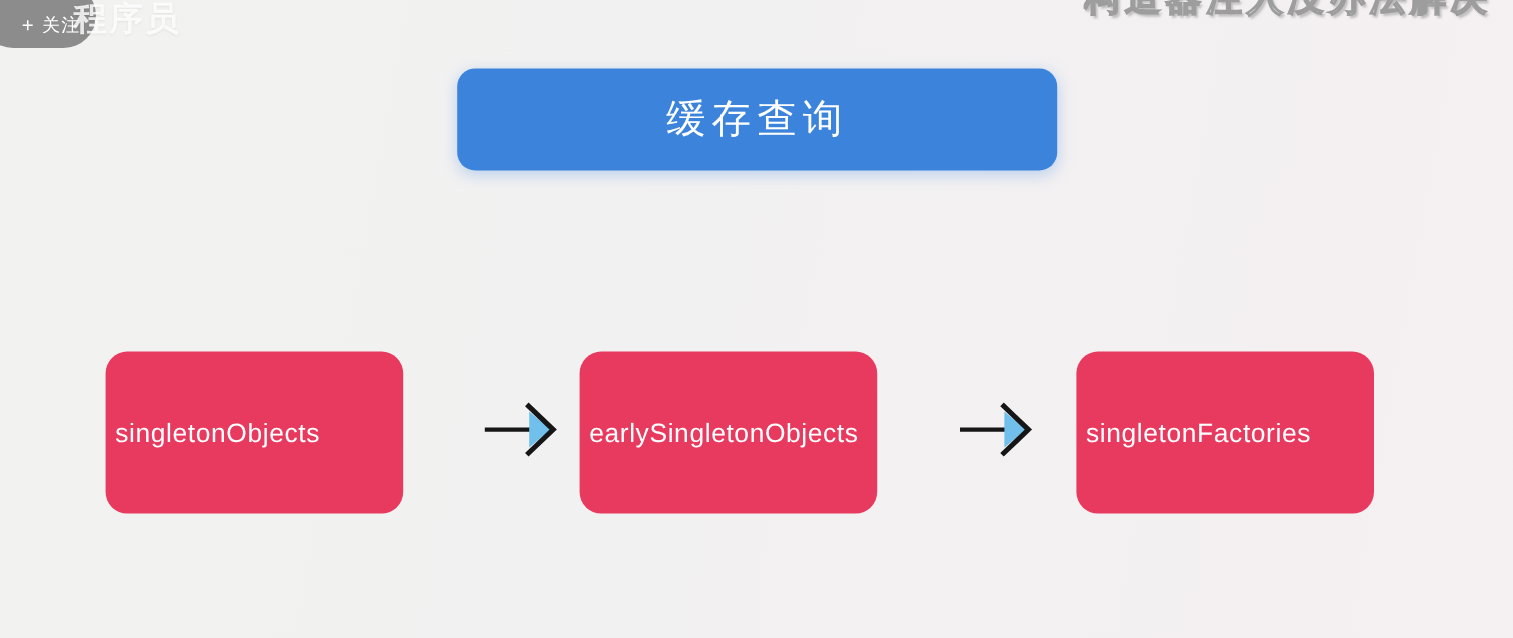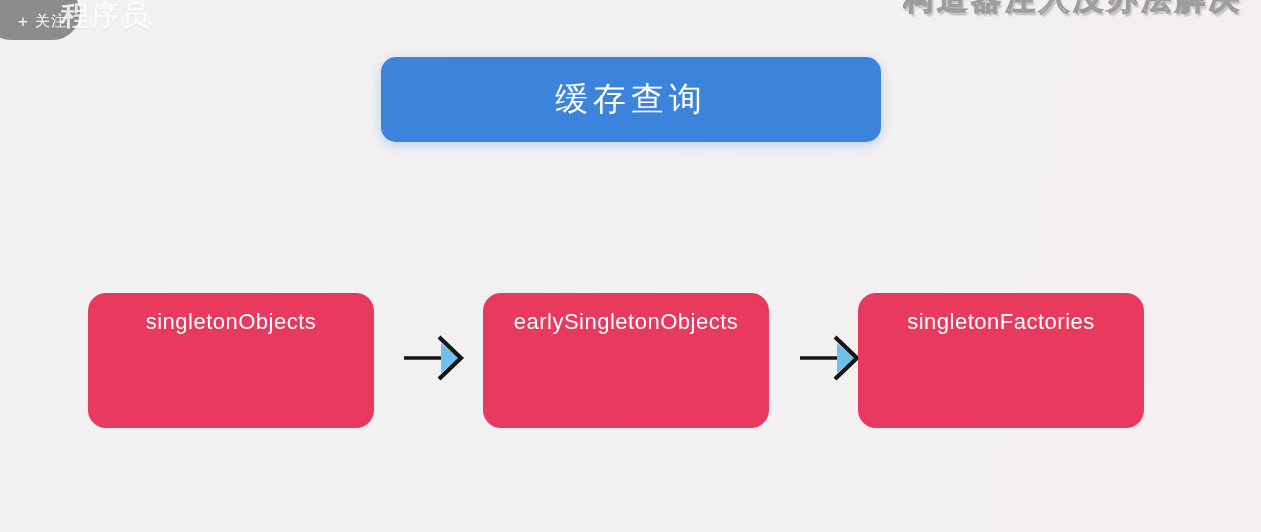--- a/index.html
+++ b/index.html
@@ -33,29 +33,29 @@
   }
 
   
   .header-box{
     position:absolute;left:381px;top:28px;width:500px;height:85px;border-radius:15px;
     background:#3C84DB;box-shadow:0 3px 12px rgba(120,170,235,0.45);
     display:flex;align-items:center;justify-content:center;
     color:#fff;font-size:33px;letter-spacing:5px;font-weight:400;margin-top:29px;
   }
   .cache-box{
-    position:absolute;top:293px;width:286px;height:135px;border-radius:18px;background:#E8395F;
-    display:flex;flex-direction:column;align-items:center;justify-content:space-between;
+    position:absolute;top:293px;width:248px;height:135px;border-radius:18px;background:#E8395F;
+    display:flex;flex-direction:row;align-items:center;justify-content:space-between;
     box-sizing:border-box;padding:16px 8px 16px;color:#fff;
   }
   .cache-box .en{font-size:22px;font-weight:400;letter-spacing:0.5px;}
   .cache-box .zh{font-size:31px;font-weight:700;letter-spacing:4px;}
   .box-1{left:88px;}
   .box-2{left:483px;gap:12px;}
-  .box-3{left:858px;}
+  .box-3{left:897px;}
   .arrow{position:absolute;top:332px;width:70px;height:52px;}
   .arrow-1{left:397px;}
   .arrow-2{left:793px;}
 </style>
 </head>
 <body>
 
 <div class="stage">
 
   <div class="follow-pill">

